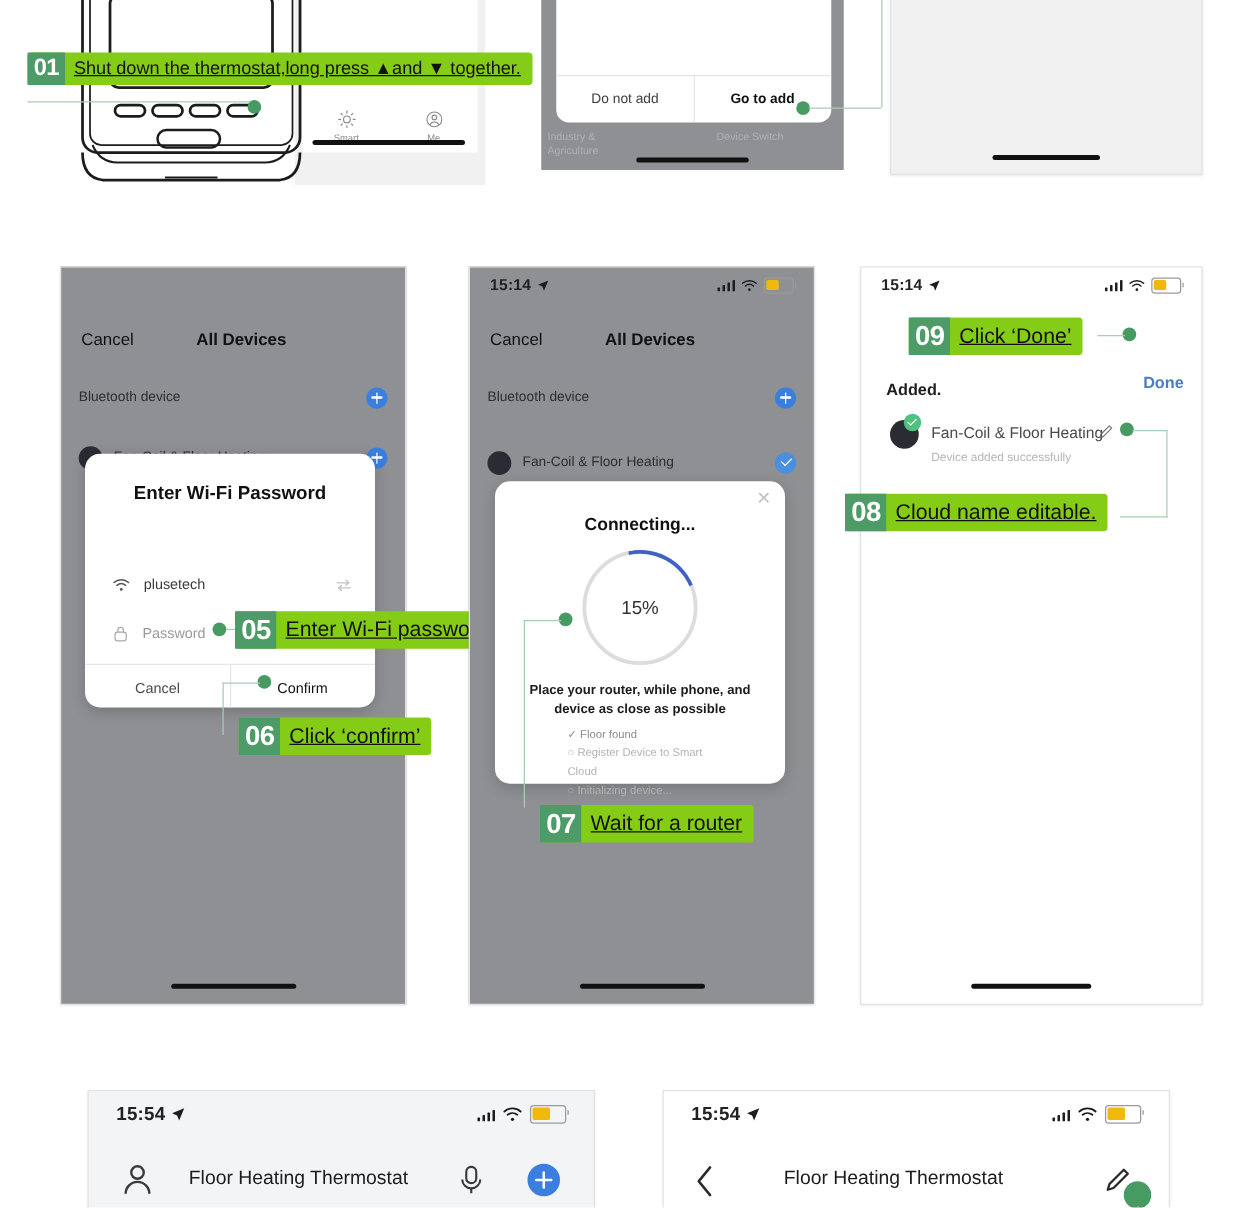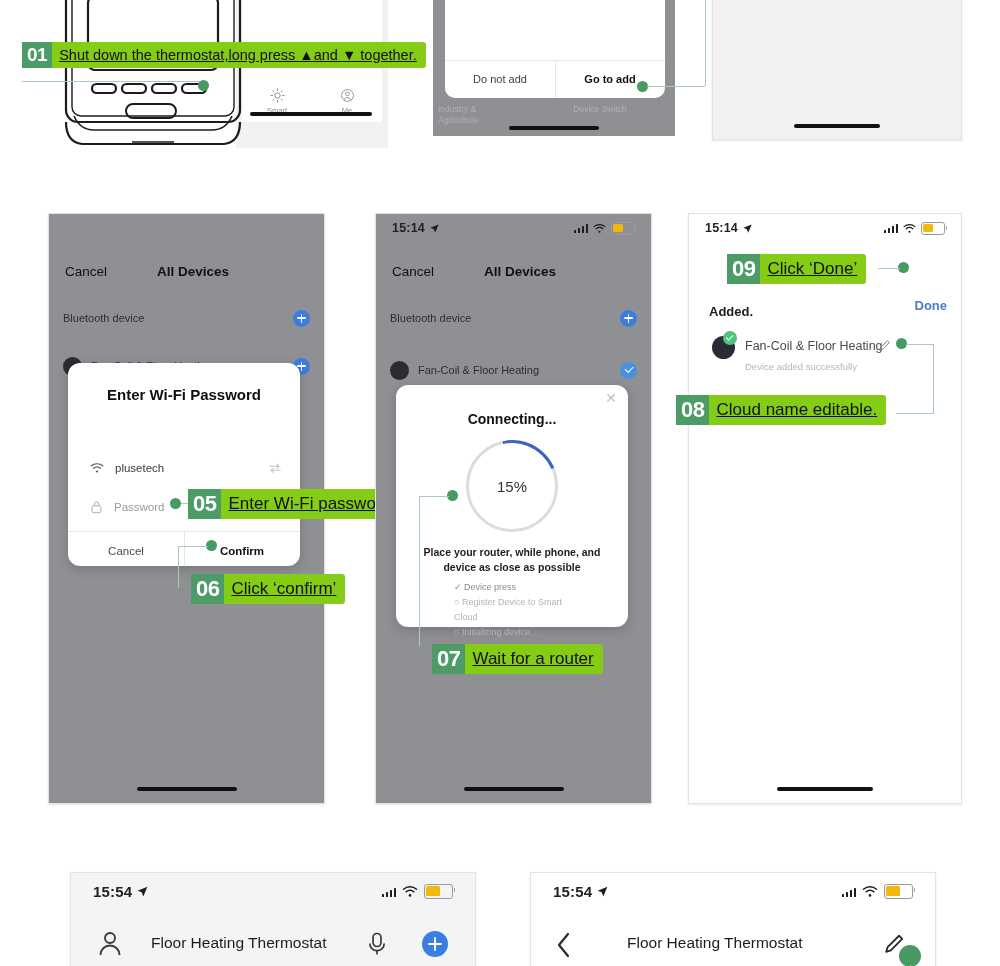--- a/index.html
+++ b/index.html
@@ -65,21 +65,21 @@
   
   .card{position:absolute;background:#fff;border-radius:12px;box-shadow:0 3px 12px rgba(0,0,0,.18);}
 
   .wifi-title{text-align:center;font-size:15px;font-weight:bold;color:#111;}
   .wifi-row{position:absolute;left:22px;right:18px;display:flex;align-items:center;}
   .wifi-row .name{font-size:11.5px;color:#3a3a3a;margin-left:11px;}
   .wifi-row .name.ph{color:#9a9a9a;}
   .card-sep{position:absolute;left:0;right:0;height:1px;background:#e6e6e6;}
   .card-btn{position:absolute;bottom:0;height:30px;display:flex;align-items:center;justify-content:center;font-size:11.5px;}
   .card-btn.cancel{color:#4a4a4a;}
-  .card-btn.confirm{color:#111;font-weight:bold;}
+  .card-btn.confirm{color:#111;font-weight:normal;}
 
   .conn-title{text-align:center;font-size:14px;font-weight:bold;color:#111;}
   .ring{position:absolute;width:92px;height:92px;border-radius:50%;}
   .ring .base{position:absolute;inset:0;border-radius:50%;border:3px solid #dcdcdc;box-sizing:border-box;}
   .ring .arc{position:absolute;inset:0;border-radius:50%;box-sizing:border-box;
              border:3px solid transparent;border-top-color:#3f63c4;border-right-color:#3f63c4;
              transform:rotate(-12deg);}
   .ring .pct{position:absolute;inset:0;display:flex;align-items:center;justify-content:center;
              font-size:15px;color:#333;}
   .conn-note{position:absolute;left:10px;right:10px;text-align:center;font-size:10.5px;
@@ -303,21 +303,21 @@
   <div class="conn-title" style="position:absolute;left:0;right:0;top:26px;">Connecting...</div>
   <div class="ring" style="left:70px;top:55px;">
     <div class="base"></div>
     <div class="arc" style="clip-path:polygon(50% 50%, 50% 0, 100% 0, 100% 40%);"></div>
     <div class="pct">15%</div>
   </div>
   <div class="conn-note" style="top:160px;">Place your router, while phone, and device as close as possible</div>
   <div class="conn-steps" style="top:195px;">
     <div>
       <span class="done">✓</span>
-      <span class="done">Device press</span>
+      <span class="done">Floor found</span>
     </div>
     <div>
       <span>○</span>
       <span>Register Device to Smart Cloud</span>
     </div>
     <div>
       <span>○</span>
       <span>Initializing device...</span>
     </div>
   </div>

